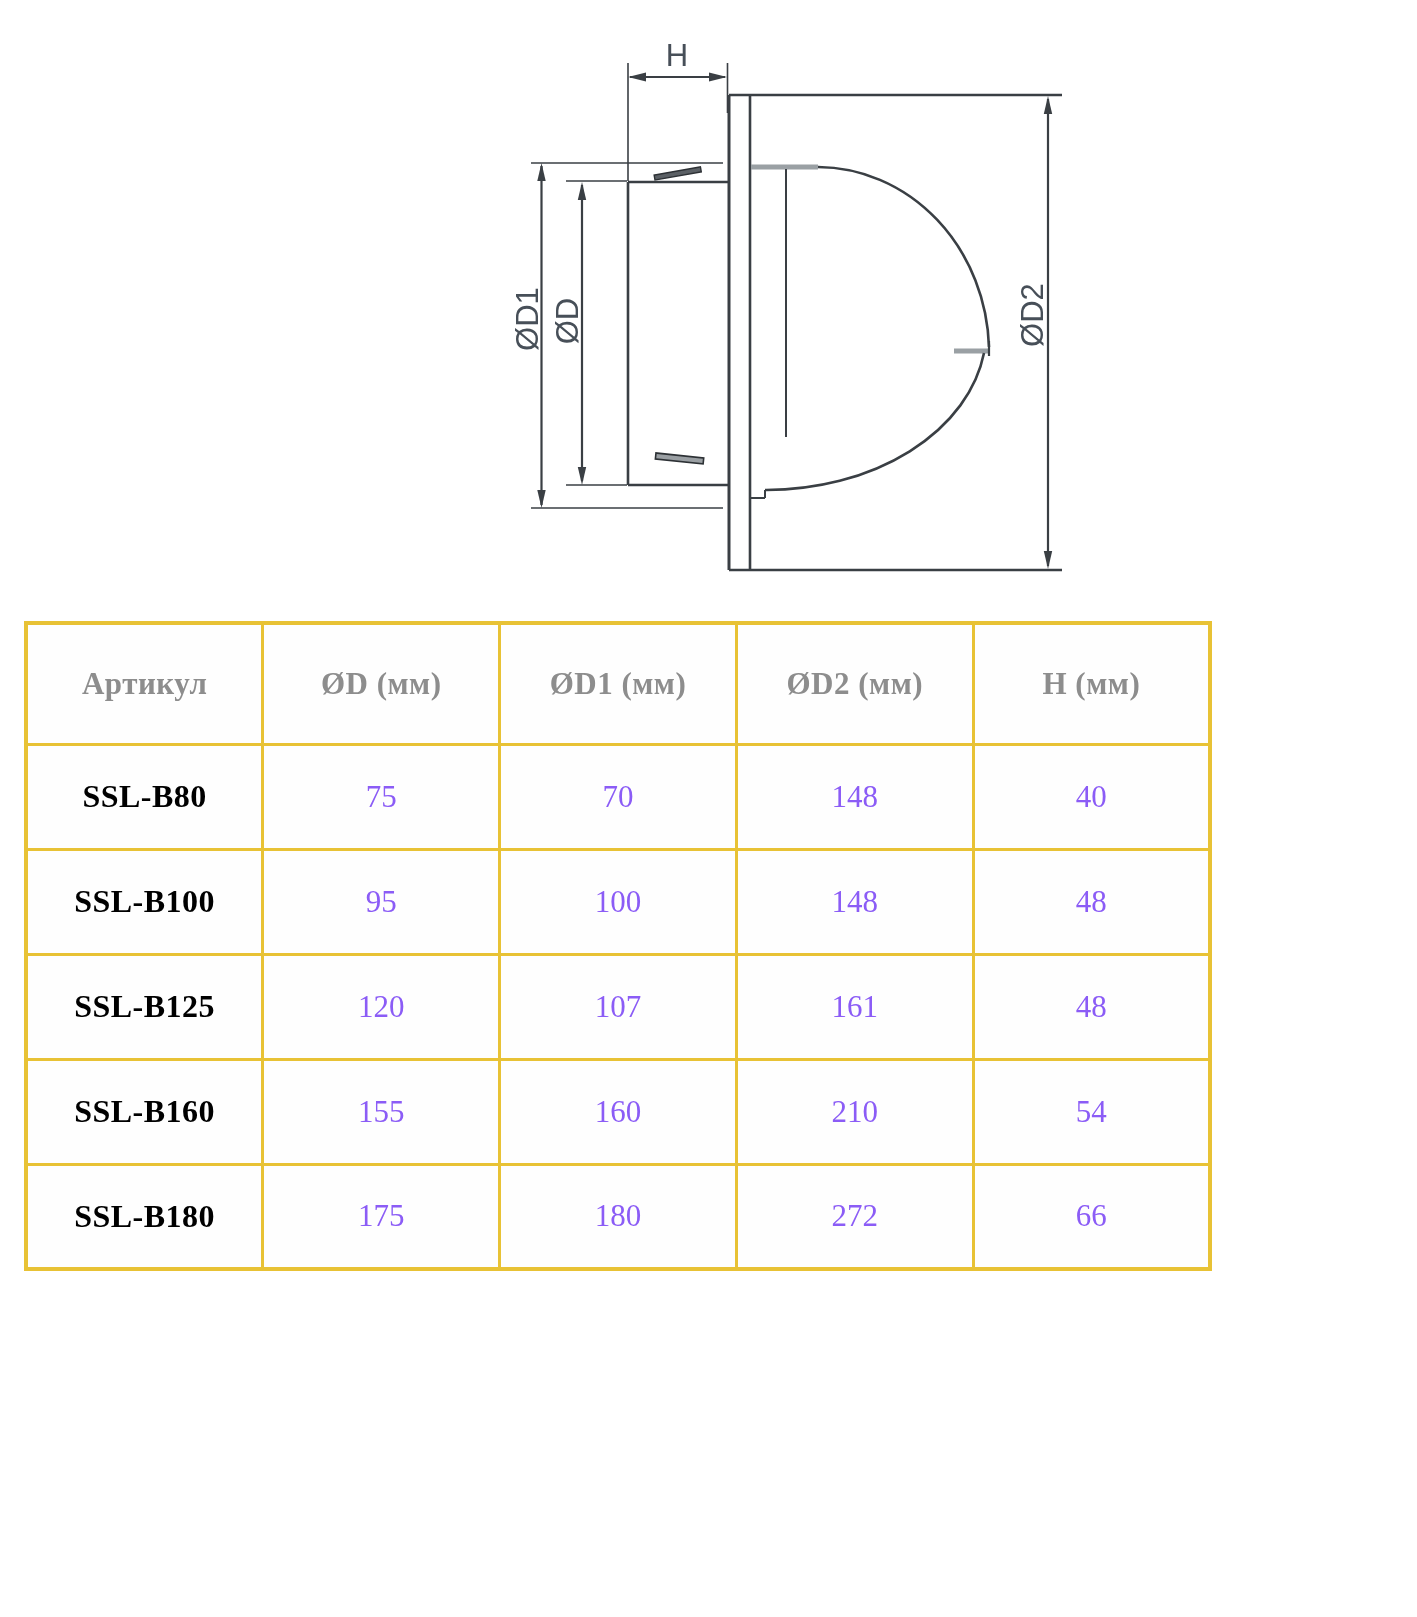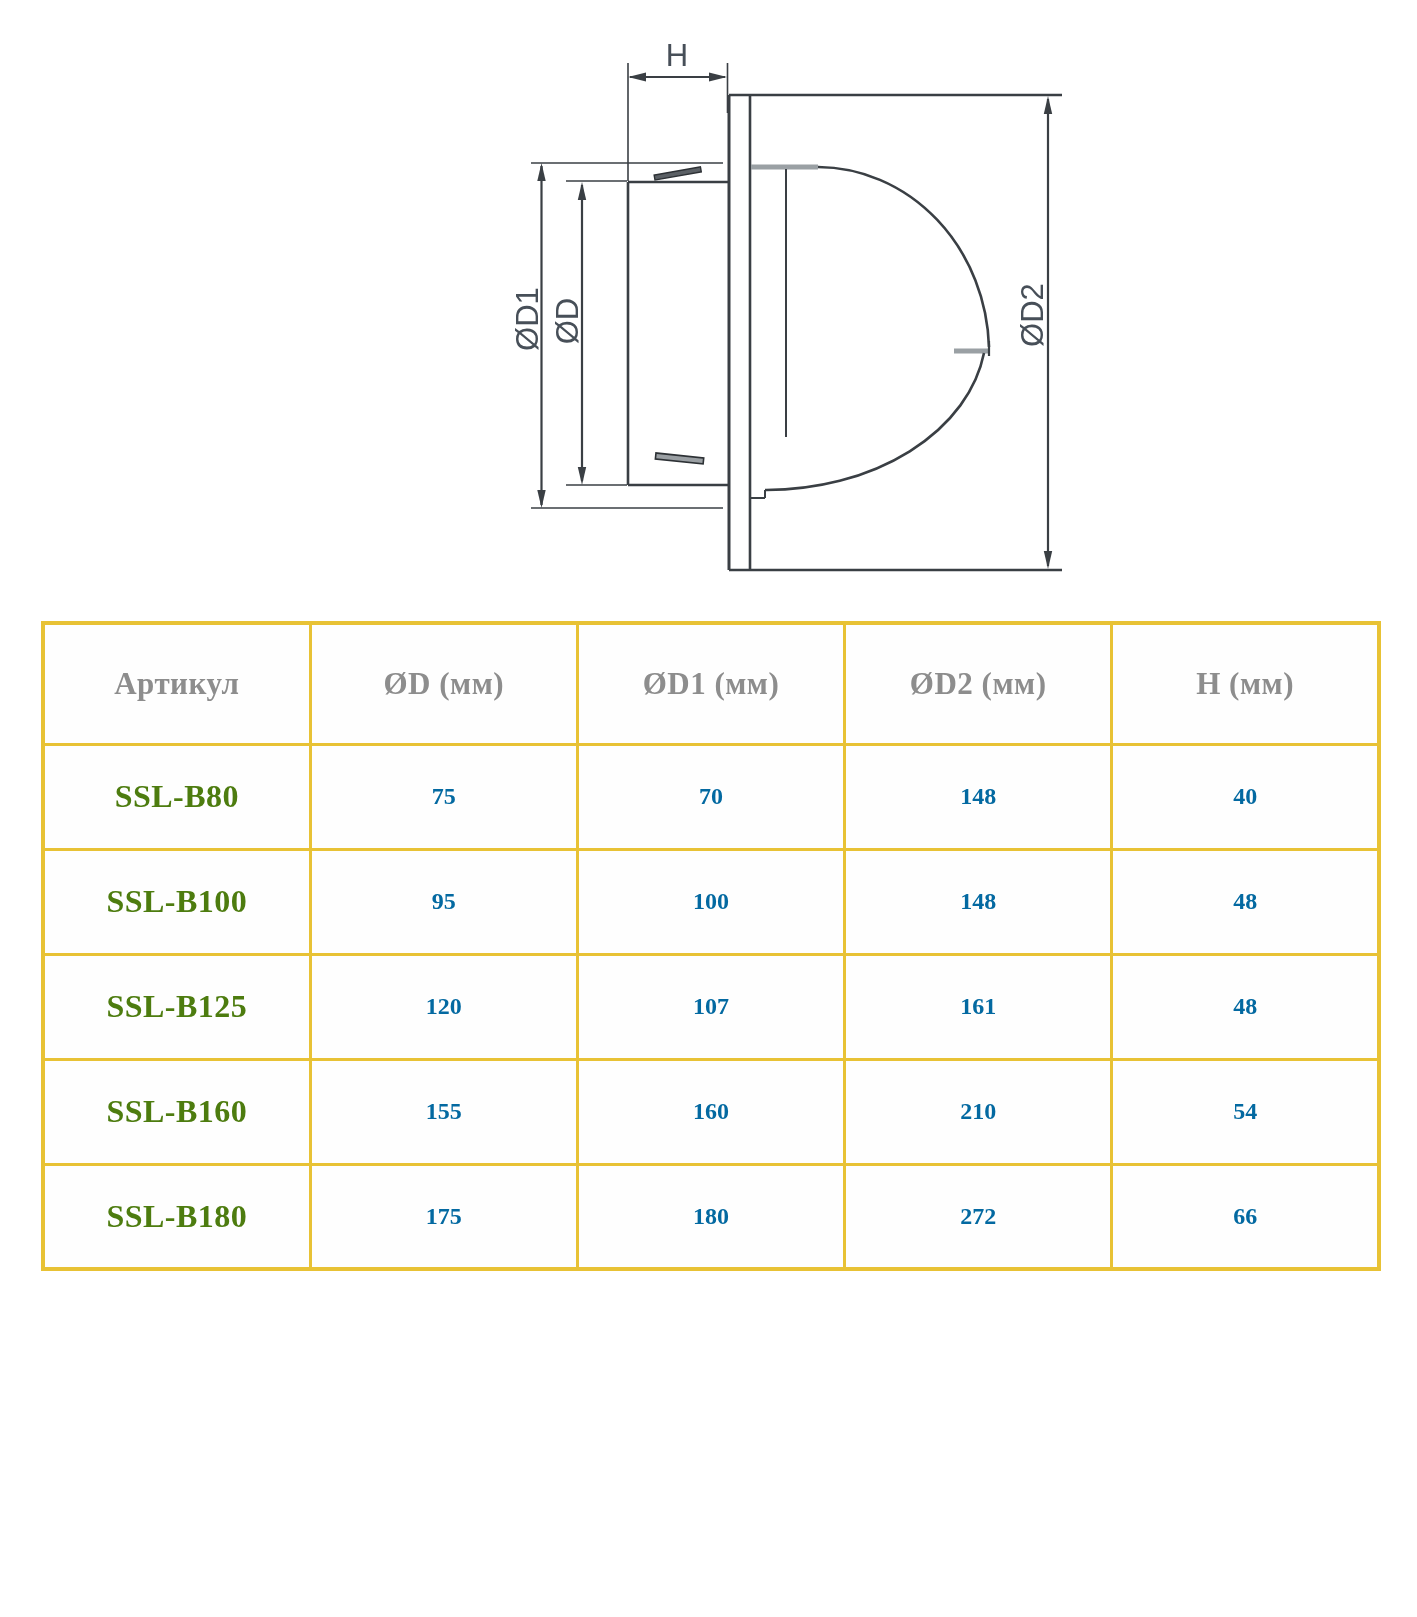--- a/index.html
+++ b/index.html
@@ -16,48 +16,48 @@
   }
   .drawing-wrap svg{position:absolute;left:420px;top:20px;}
   .dim-label{
     font-family:"Liberation Sans","DejaVu Sans",sans-serif;
     font-size:31px;
     fill:#474f58;
   }
   
   .spec-table{
     position:absolute;
-    left:41px;top:621px;
-    width:1340px;
+    left:24px;top:621px;
+    width:1188px;
     border-collapse:collapse;
     table-layout:fixed;
     border:4px solid #E8C235;
   }
   .spec-table th,.spec-table td{
     border:3px solid #E8C235;
     text-align:center;
     vertical-align:middle;
     background:#fefefe;
     padding:0;
   }
   .spec-table thead tr{height:121px;}
   .spec-table tbody tr{height:105px;}
   .spec-table th{
     color:#8d8d8d;
     font-size:31px;
     font-weight:bold;
     letter-spacing:.5px;
   }
   .spec-table td{
-    color:#0369a1;
-    font-size:24px;
-    font-weight:bold;
+    color:#8b5cf6;
+    font-size:31px;
+    font-weight:normal;
   }
   .spec-table td:first-child{
-    color:#4d7c0f;
+    color:#000000;
     font-weight:bold;
     font-size:32px;
     letter-spacing:.5px;
   }
 </style>
 </head>
 <body>
 
 <div class="drawing-wrap">
   <svg width="700" height="560" viewBox="420 20 700 560">

